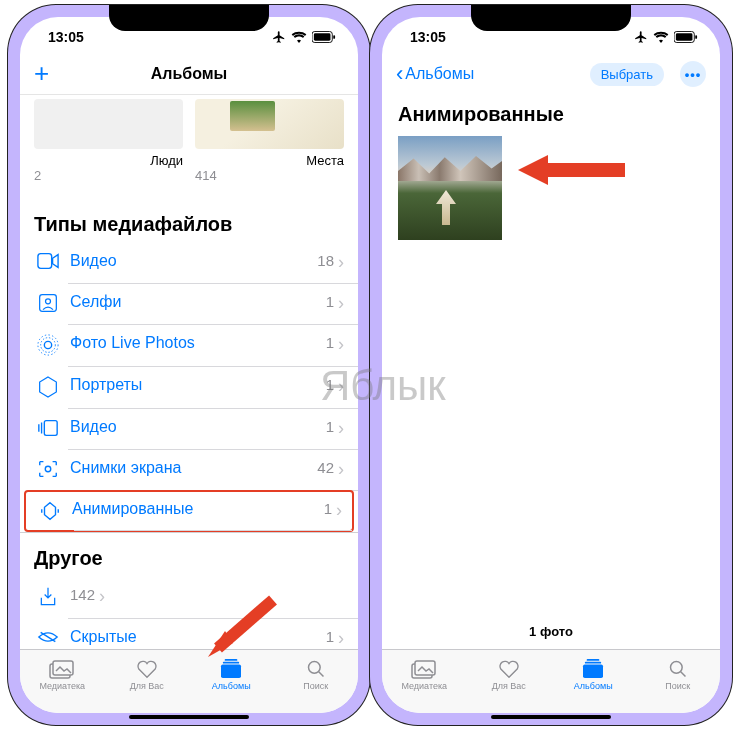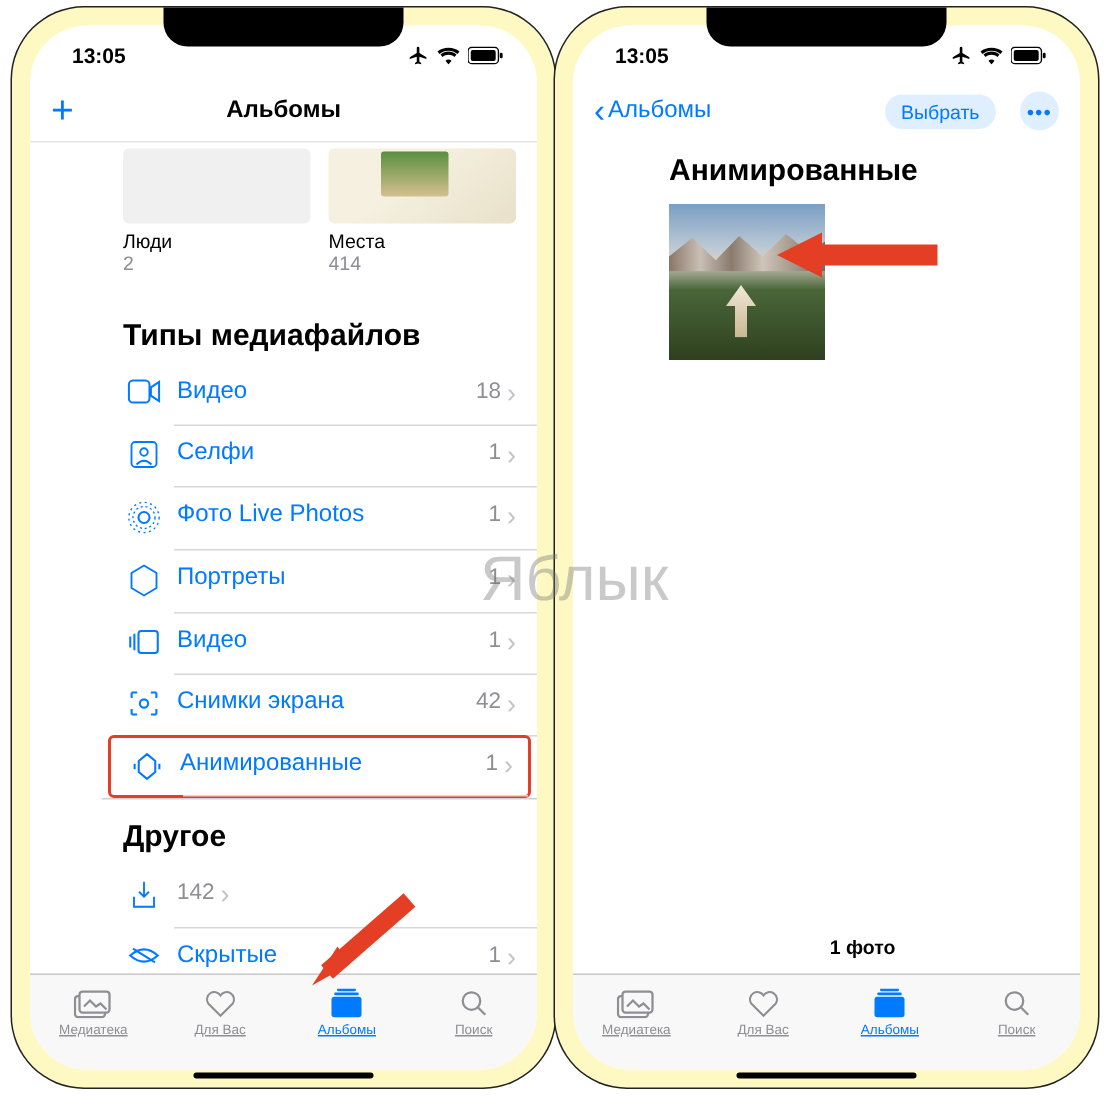--- a/index.html
+++ b/index.html
@@ -9,21 +9,21 @@
     background: #fff;
     font-family: -apple-system, "Helvetica Neue", Arial, sans-serif;
     position: relative;
     display: flex;
     justify-content: space-between;
     padding: 5px 8px;
   }
   .phone {
     width: 398px;
     height: 720px;
-    background: #fef9c3;
+    background: #c4b5fd;
     border-radius: 48px;
     padding: 12px;
     position: relative;
     box-shadow: 0 0 0 1px #222;
   }
   .screen {
     width: 100%;
     height: 100%;
     background: #fff;
     border-radius: 38px;
@@ -83,21 +83,21 @@
     font-weight: 500;
   }
   .more-btn {
     width: 26px; height: 26px;
     border-radius: 50%;
     background: rgba(0,122,255,0.12);
     color: #017aff;
     display: flex; align-items: center; justify-content: center;
     font-size: 13px; font-weight: 700; letter-spacing: 1px;
   }
-  .content { flex: 1; overflow: hidden; background: #fff; padding-left: 48px; }
+  .content { flex: 1; overflow: hidden; background: #fff; }
   .album-grid {
     display: flex;
     gap: 12px;
     padding: 4px 14px 10px;
   }
   .album-item { flex: 1; }
   .album-thumb {
     width: 100%;
     height: 50px;
     background: #f0f0f0;
@@ -107,21 +107,21 @@
   .album-thumb.map { 
     background: linear-gradient(140deg, #f5f0e0 40%, #e8e0c8 100%);
     position: relative;
   }
   .album-thumb.map::after {
     content:"";
     position:absolute; top:2px; left:35px; width:45px; height:30px;
     background: linear-gradient(#5a8f3f, #d4c090);
     border-radius:2px;
   }
-  .album-label { font-size: 13px; color: #000; margin-top: 4px; }
+  .album-label { font-size: 13px; color: #000; margin-top: 4px; text-align: right; }
   .album-count { font-size: 13px; color: #8e8e93; }
   .section-header {
     font-size: 20px;
     font-weight: 700;
     padding: 14px 14px 6px;
     border-top: 0.5px solid #d0d0d4;
   }
   .section-header.first { border-top: none; margin-top: 6px; }
   .list-row {
     display: flex;
@@ -163,21 +163,20 @@
     padding-bottom: 14px;
   }
   .tab-item {
     flex: 1;
     display: flex;
     flex-direction: column;
     align-items: center;
     justify-content: center;
     gap: 1px;
     color: #8e8e93;
-    text-decoration: underline;
   }
   .tab-item.active { color: #007aff; }
   .tab-icon { height: 22px; display: flex; align-items: center; }
   .tab-label { font-size: 9px; }
   .home-indicator {
     position: absolute;
     bottom: 6px;
     left: 50%;
     transform: translateX(-50%);
     width: 120px;

